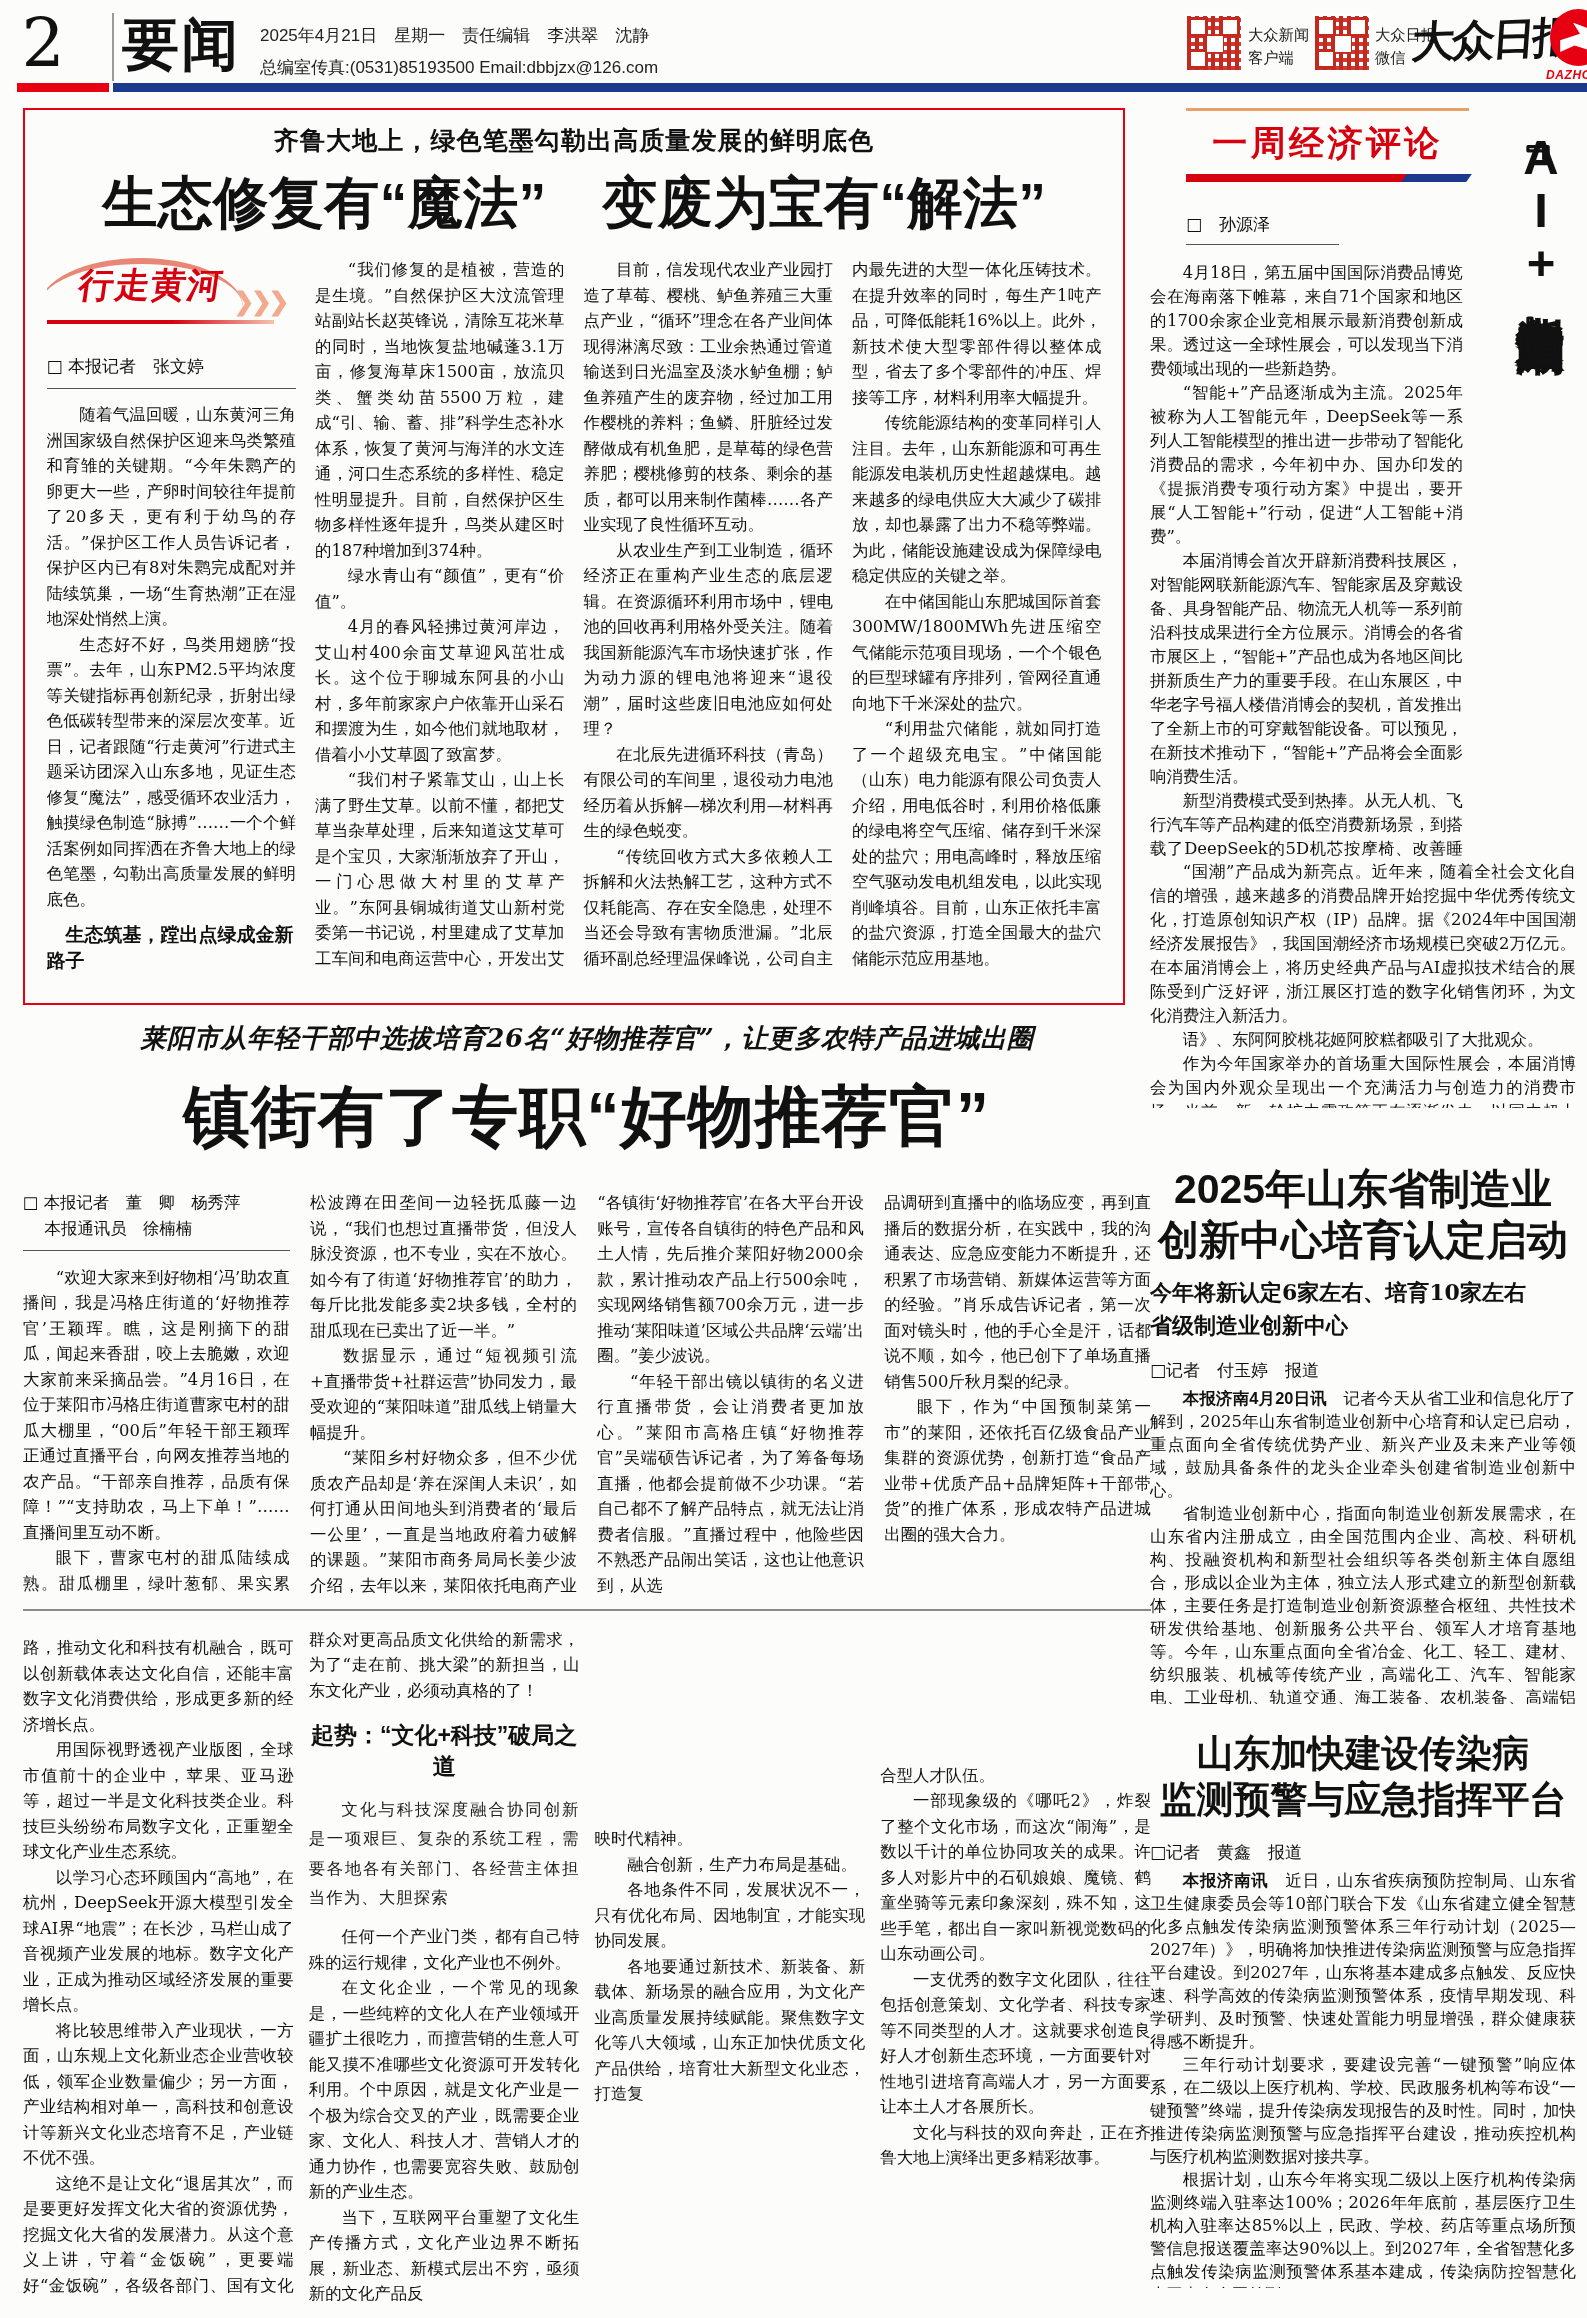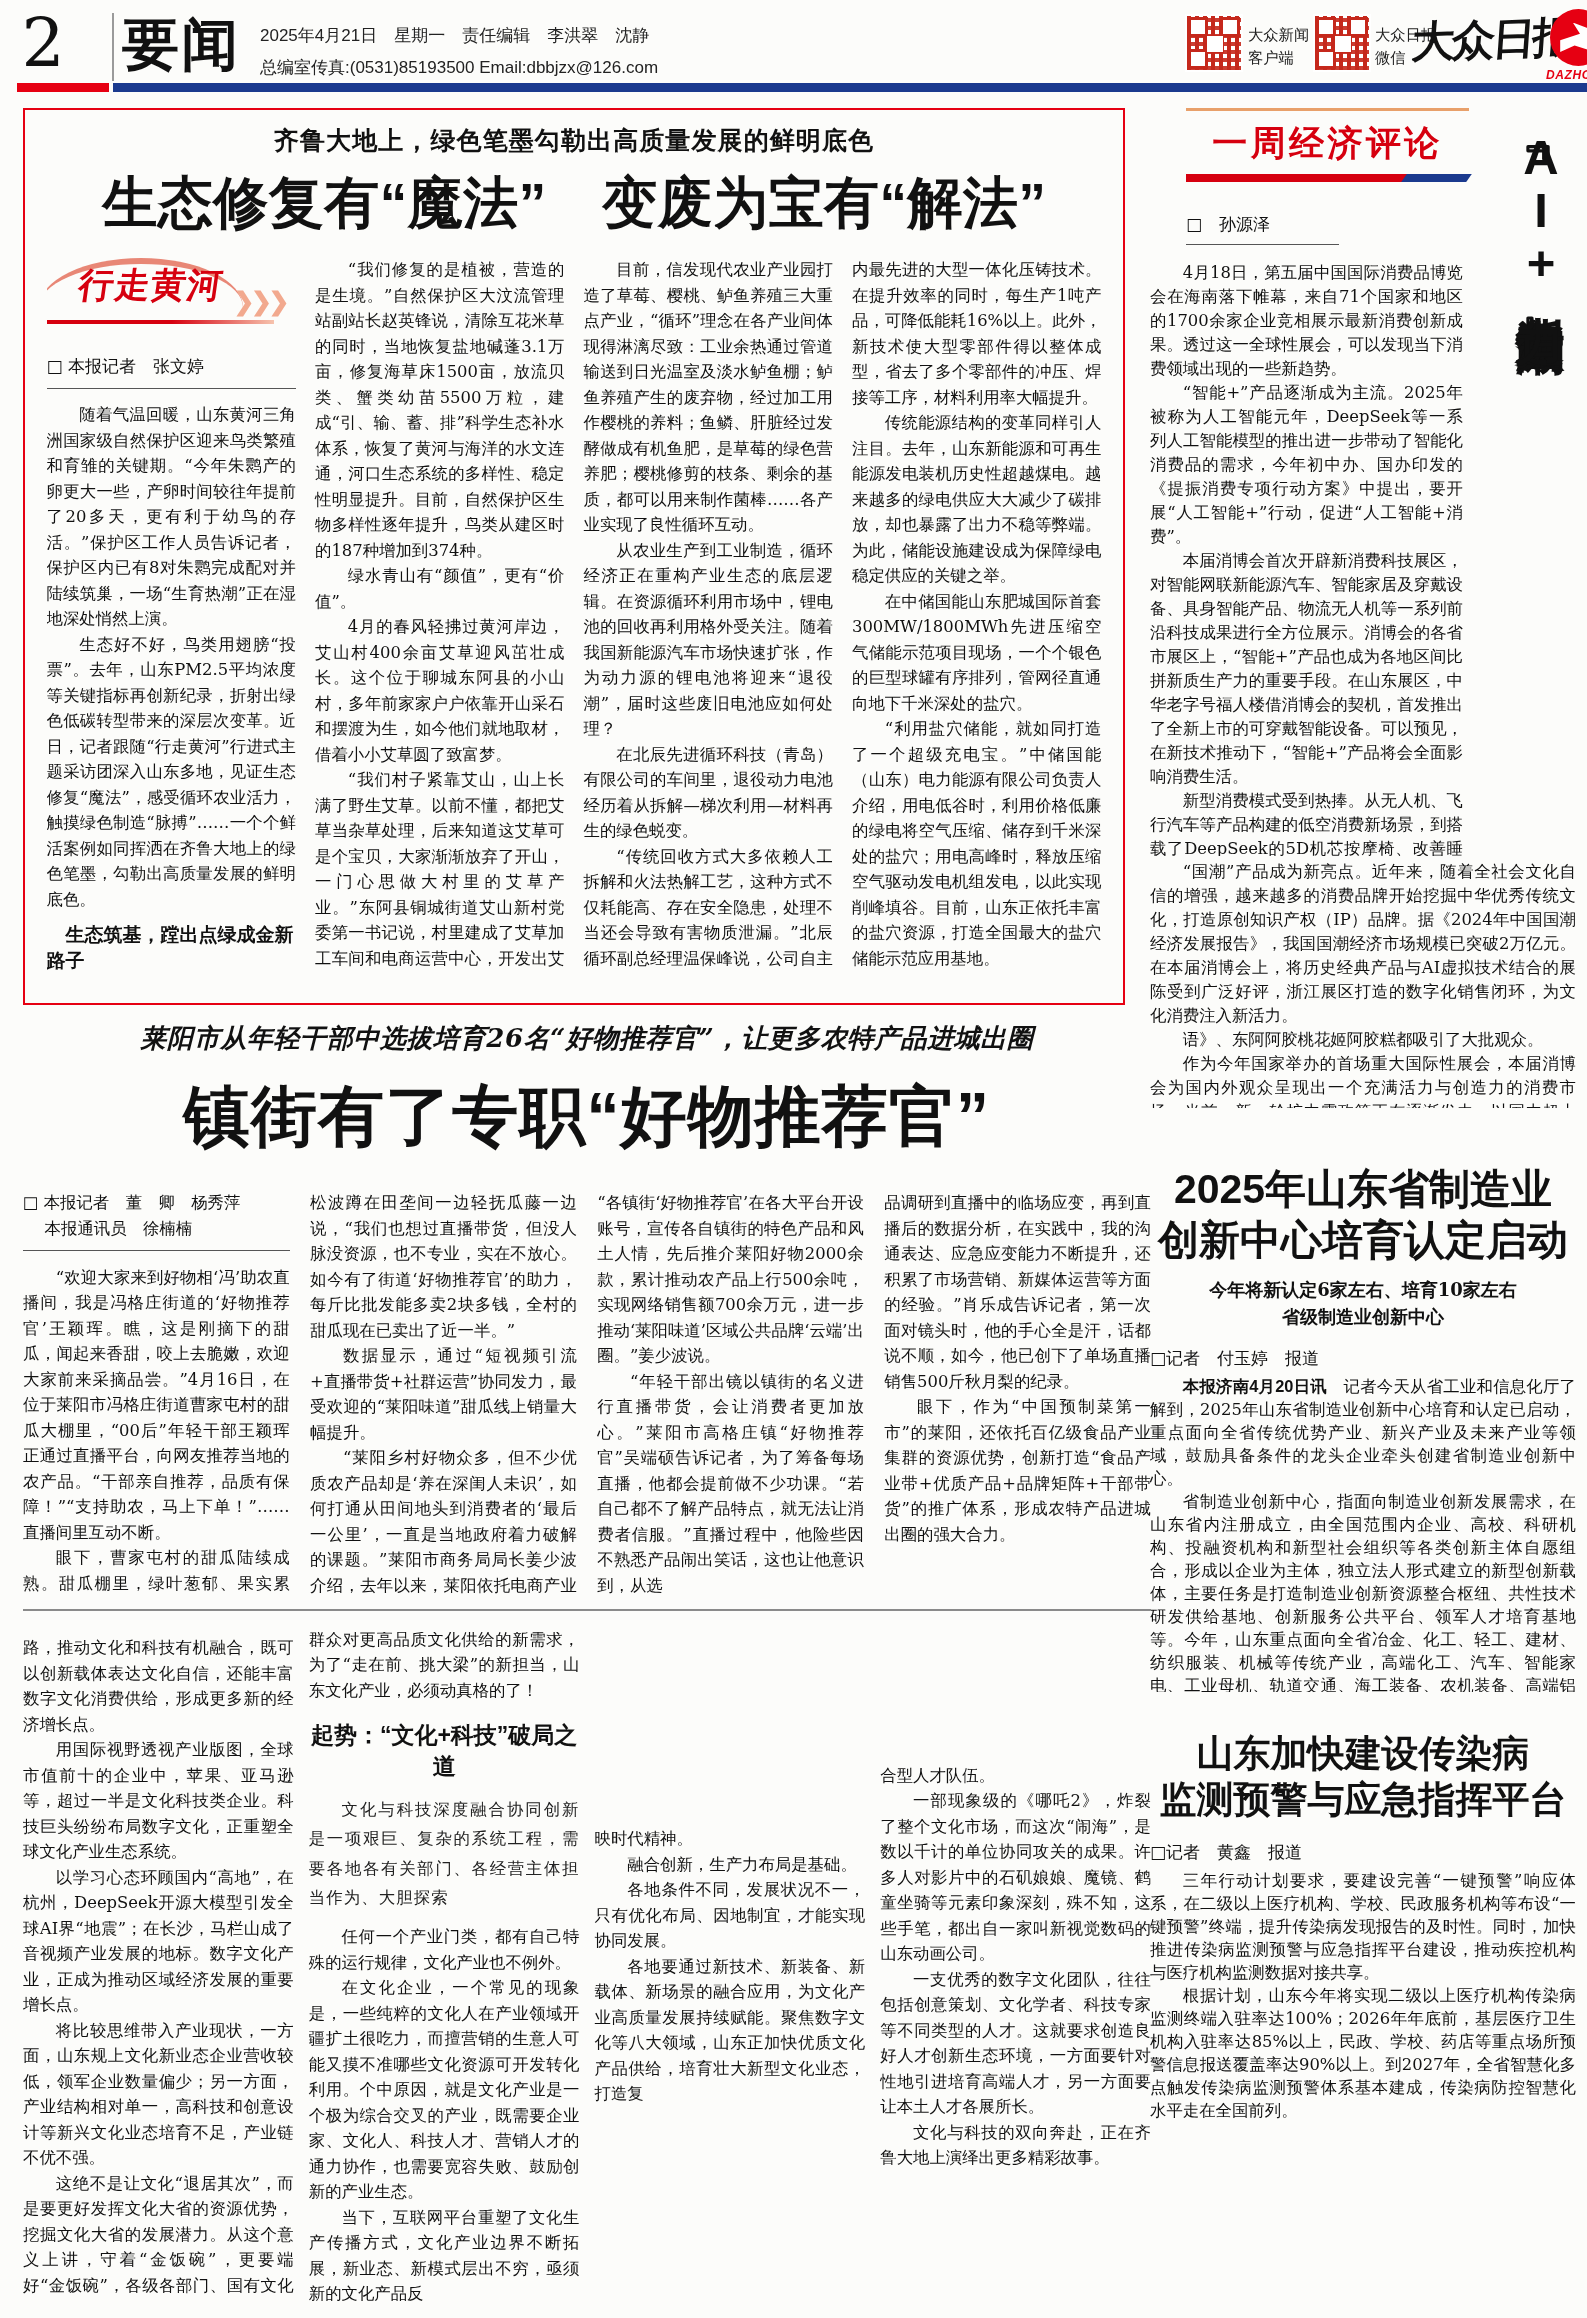--- a/index.html
+++ b/index.html
@@ -65,21 +65,21 @@
   .econ .byline{width:153px;margin:31px 0 16px 36px;}
   .vtitle{position:absolute;right:8px;top:23px;height:759px;font-size:49px;font-weight:900;
           writing-mode:vertical-rl;text-orientation:upright;line-height:1.12;letter-spacing:-1.1px;
           font-family:"Liberation Sans",sans-serif;}
   .econ-narrow{width:313px;height:595px;overflow:hidden;font-size:16.4px;line-height:24px;}
   .econ-wide{width:426px;height:248px;overflow:hidden;font-size:16.4px;line-height:24px;margin-top:3.4px;}
   
   .rblock{left:1150px;width:426px;} .rh1{font-size:41px;font-weight:900;text-align:center;line-height:1.25;
       font-family:"Liberation Sans",sans-serif;}
   .rh2{font-size:37px;}
-  .rsub{font-size:18px;font-weight:700;text-align:center;line-height:1.5;margin-top:9px;}
+  .rsub{font-size:22px;font-weight:700;text-align:left;line-height:1.5;margin-top:9px;}
   .rby{font-size:17px;margin:17px 0 5.7px;}
   .rbody{font-size:16.4px;line-height:23px;overflow:hidden;}
   .mfg{top:1164px;height:539px;}
   .mfgbody{height:317px;}
   .epi{top:1731px;height:584px;}
   .epibody{height:419px;}
   
   .mid{left:23px;top:1021px;width:1128px;}
   .midkicker{text-align:center;font-size:26px;font-weight:700;letter-spacing:0.6px;font-style:italic;}
   .midh{text-align:center;font-size:66px;font-weight:900;font-family:"Liberation Sans",sans-serif;
@@ -203,20 +203,21 @@
       <p class="para"><b class="lead">本报济南4月20日讯</b>　记者今天从省工业和信息化厅了解到，2025年山东省制造业创新中心培育和认定已启动，重点面向全省传统优势产业、新兴产业及未来产业等领域，鼓励具备条件的龙头企业牵头创建省制造业创新中心。</p>
       <p class="para">省制造业创新中心，指面向制造业创新发展需求，在山东省内注册成立，由全国范围内企业、高校、科研机构、投融资机构和新型社会组织等各类创新主体自愿组合，形成以企业为主体，独立法人形式建立的新型创新载体，主要任务是打造制造业创新资源整合枢纽、共性技术研发供给基地、创新服务公共平台、领军人才培育基地等。今年，山东重点面向全省冶金、化工、轻工、建材、纺织服装、机械等传统产业，高端化工、汽车、智能家电、工业母机、轨道交通、海工装备、农机装备、高端铝材、现代食品等优势产业，新一代信息技术、高端装备、新能源新材料、现代医药、绿色环保、新能源汽车、低空经济、安全应急装备、磁悬浮等新兴产业，以及元宇宙、人工智能、生命科学、未来网络、量子科技、人形机器人、深海空天等未来产业，培育创建省制造业创新中心。</p>
     </div>
 </div>
 
 <div class="abs rblock epi">
   <div class="rh1 rh2">山东加快建设传染病</div>
   <div class="rh1 rh2">监测预警与应急指挥平台</div>
   <div class="rby">□记者　黄鑫　报道</div>
   <div class="rbody epibody">
+      <p class="para"><b class="lead">本报济南讯</b>　近日，山东省疾病预防控制局、山东省卫生健康委员会等10部门联合下发《山东省建立健全智慧化多点触发传染病监测预警体系三年行动计划（2025—2027年）》，明确将加快推进传染病监测预警与应急指挥平台建设。到2027年，山东将基本建成多点触发、反应快速、科学高效的传染病监测预警体系，疫情早期发现、科学研判、及时预警、快速处置能力明显增强，群众健康获得感不断提升。</p>
       <p class="para">三年行动计划要求，要建设完善“一键预警”响应体系，在二级以上医疗机构、学校、民政服务机构等布设“一键预警”终端，提升传染病发现报告的及时性。同时，加快推进传染病监测预警与应急指挥平台建设，推动疾控机构与医疗机构监测数据对接共享。</p>
       <p class="para">根据计划，山东今年将实现二级以上医疗机构传染病监测终端入驻率达100%；2026年年底前，基层医疗卫生机构入驻率达85%以上，民政、学校、药店等重点场所预警信息报送覆盖率达90%以上。到2027年，全省智慧化多点触发传染病监测预警体系基本建成，传染病防控智慧化水平走在全国前列。</p>
     </div>
 </div>
 
 <div class="abs mid">
   <div class="midkicker">莱阳市从年轻干部中选拔培育26名“好物推荐官”，让更多农特产品进城出圈</div>
   <div class="midh">镇街有了专职“好物推荐官”</div>
   <div class="midcols">
     <div class="col">

